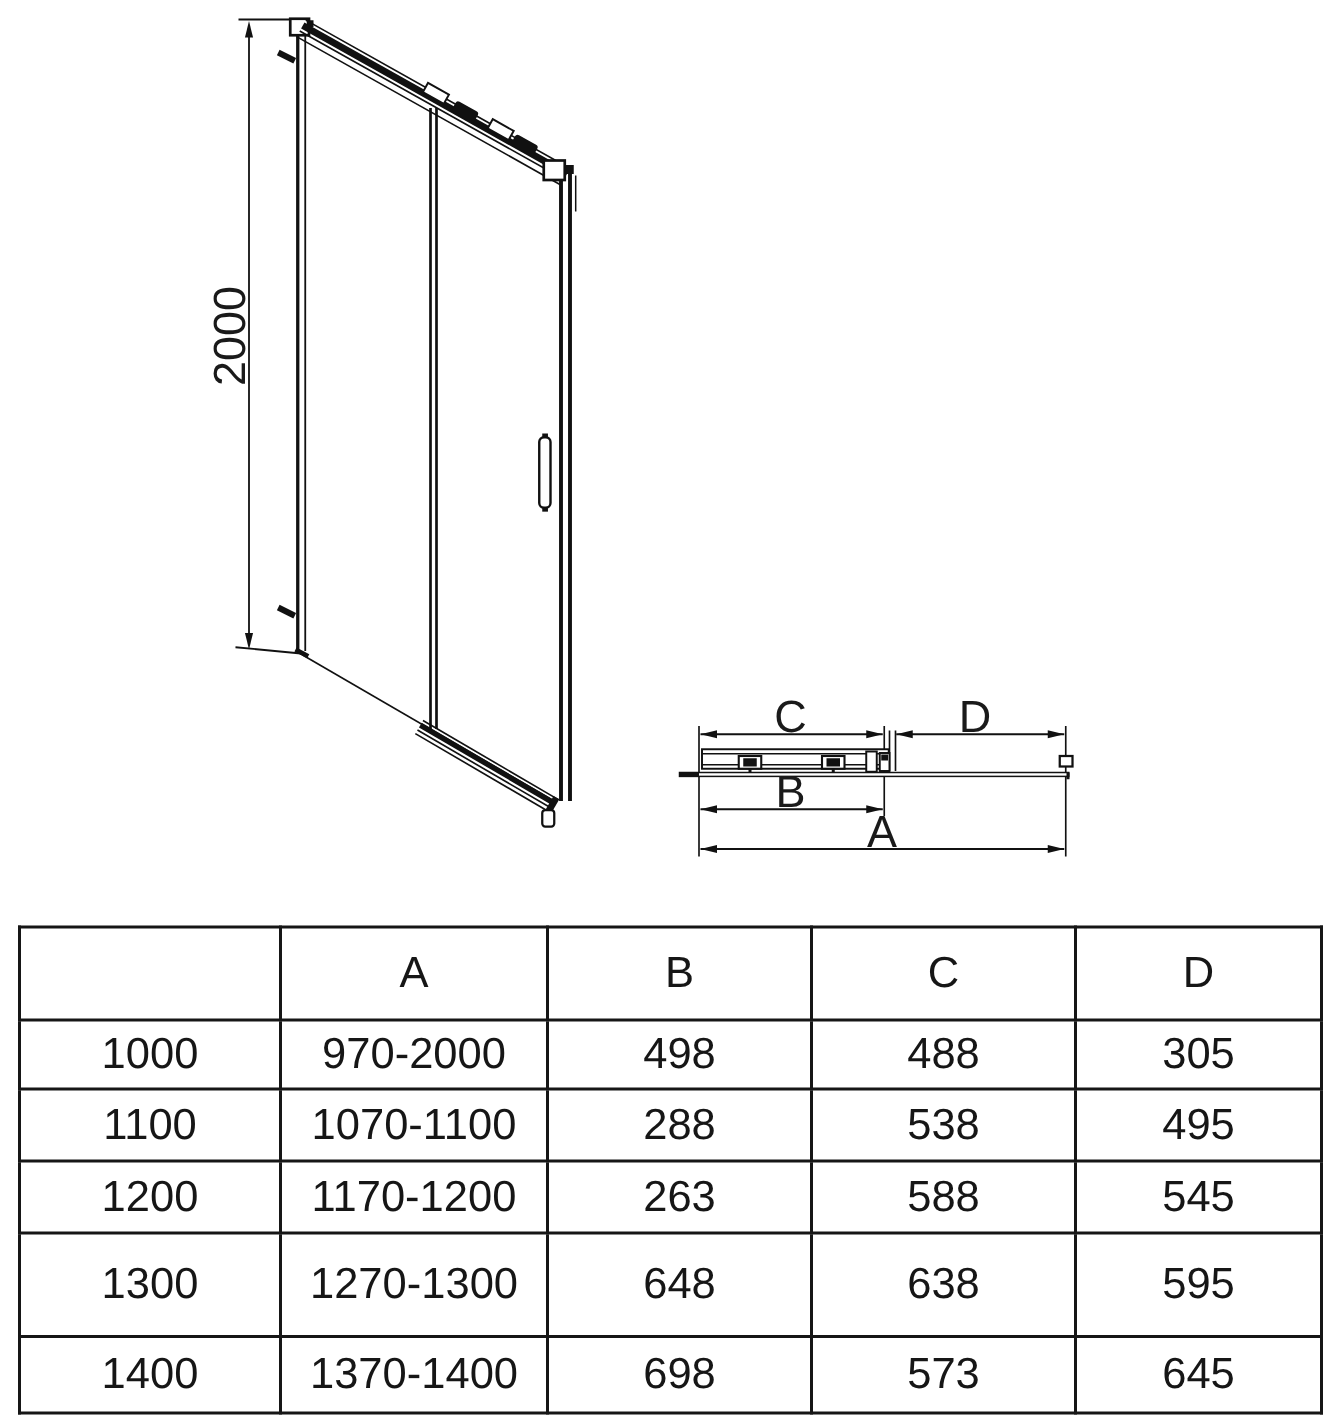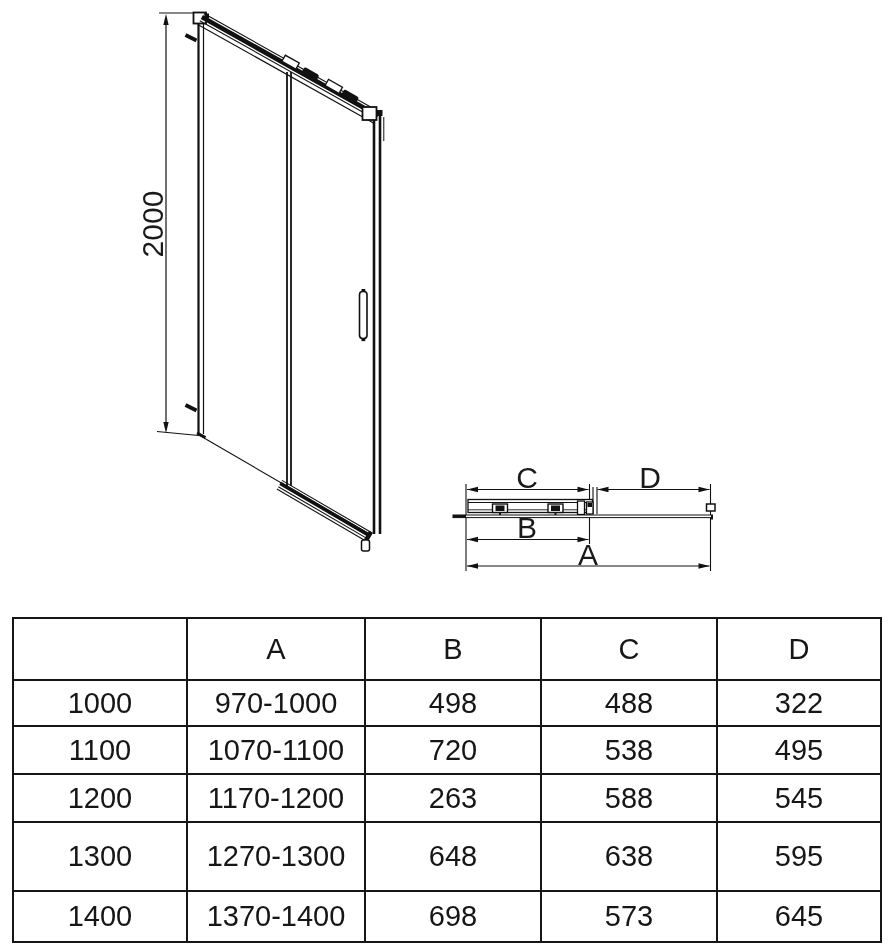--- a/index.html
+++ b/index.html
@@ -187,29 +187,29 @@
       <tbody>
           <tr style="height:54px">
         <th></th>
         <th>A</th>
         <th>B</th>
         <th>C</th>
         <th>D</th>
       </tr>
       <tr style="height:40px">
         <td>1000</td>
-        <td>970-1000</td>
+        <td>970-2000</td>
         <td>498</td>
         <td>488</td>
-        <td>322</td>
+        <td>305</td>
       </tr>
       <tr style="height:42px">
         <td>1100</td>
         <td>1070-1100</td>
-        <td>720</td>
+        <td>288</td>
         <td>538</td>
         <td>495</td>
       </tr>
       <tr style="height:42px">
         <td>1200</td>
         <td>1170-1200</td>
         <td>263</td>
         <td>588</td>
         <td>545</td>
       </tr>

